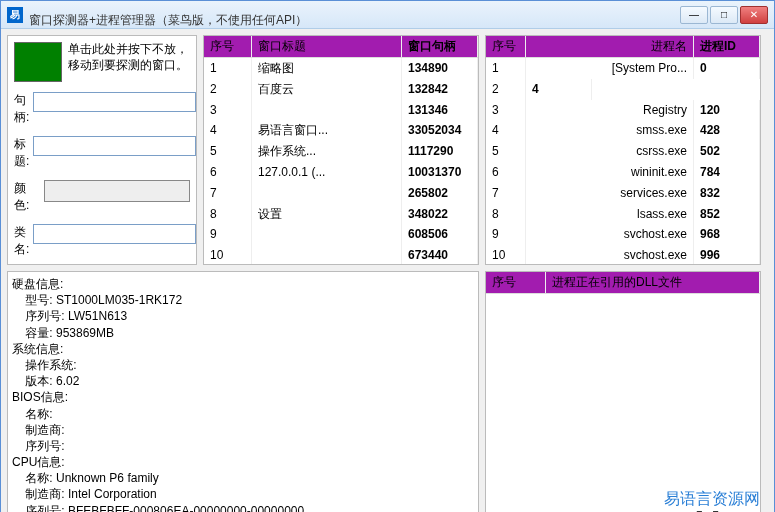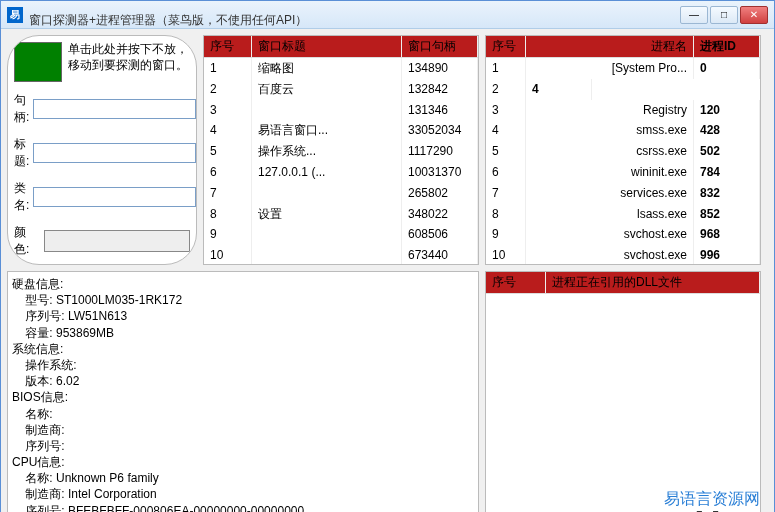--- a/index.html
+++ b/index.html
@@ -6,39 +6,39 @@
 body { background: #fff; width: 775px; height: 512px; overflow: hidden; }
 .window { border: 1px solid #5a8fd6; width: 775px; height: 512px; display: flex; flex-direction: column; }
 .titlebar { height: 28px; background: linear-gradient(#eaf3fc, #d6e7f8); display: flex; align-items: center; padding: 0 6px; border-bottom: 1px solid #b0cde8; }
 .titlebar .icon { width: 16px; height: 16px; background: #0066cc; margin-right: 6px; display: flex; align-items: center; justify-content: center; color: #fff; font-weight: bold; font-size: 10px; }
 .titlebar .title { flex: 1; color: #333; margin-top: 12px; }
 .titlebar .btns { display: flex; gap: 2px; }
 .titlebar .btn { width: 28px; height: 18px; border: 1px solid #9bb7d3; background: linear-gradient(#f5faff,#dce9f6); border-radius: 2px; display: flex; align-items: center; justify-content: center; font-size: 10px; cursor: pointer; }
 .titlebar .btn.close { background: linear-gradient(#f08080,#d04040); border-color: #a03030; color: #fff; }
 .content { flex: 1; padding: 6px; display: grid; grid-template-columns: 190px 276px 276px; grid-template-rows: 230px 1fr; gap: 6px; background: #f0f0f0; position: relative; }
 .panel { background: #fff; border: 1px solid #bbb; overflow: hidden; position: relative; }
-.panel.inspector { grid-row: 1; grid-column: 1; padding: 6px; border-radius: 32px; }
+.panel.inspector { grid-row: 1; grid-column: 1; padding: 6px; }
 .panel.windows { grid-row: 1; grid-column: 2; }
 .panel.procs { grid-row: 1; grid-column: 3; }
 .panel.sysinfo { grid-row: 2; grid-column: 1 / 3; padding: 4px; overflow-y: auto; white-space: pre; line-height: 1.35; }
 .panel.dll { grid-row: 2; grid-column: 3; }
 .inspector .top { display: flex; gap: 6px; margin-bottom: 10px; }
 .dragger { width: 48px; height: 40px; background: #008000; border: 1px solid #666; }
 .hint { flex: 1; line-height: 1.3; }
-.field { display: flex; align-items: center; margin: 10px 0; gap: 4px; }
+.field { display: flex; margin: 10px 0; gap: 4px; }
 .field label { width: 32px; text-align: left; }
 .field input { flex: 1; border: 1px solid #7a9ec7; height: 20px; padding: 0 3px; }
 .colorbox { width: 100%; height: 22px; border: 1px solid #888; background: #eee; }
 .listview { display: flex; flex-direction: column; height: 100%; }
 .lv-head, .lv-row { display: flex; }
-.lv-head { background: #b91c1c; border-bottom: 1px solid #ddd; }
+.lv-head { background: #a21caf; border-bottom: 1px solid #ddd; }
 .lv-head > div, .lv-row > div { padding: 2px 6px; overflow: hidden; white-space: nowrap; text-overflow: ellipsis; border-right: 1px solid #eee; }
 .lv-body { flex: 1; overflow-y: scroll; }
 .lv-row { border-bottom: 0; line-height: 1.4; }
-.col-a { width: 48px; } .col-b { flex: 1; } .col-c { width: 76px; }
+.col-a { width: 48px; } .col-b { flex: 1; } .col-c { width: 76px; font-weight: bold; }
 .pcol-a { width: 40px; } .pcol-b { flex: 1; text-align: right; } .pcol-c { width: 66px; font-weight: bold; }
 .dcol-a { width: 60px; } .dcol-b { flex: 1; }
 .watermark { position: absolute; right: 14px; bottom: 6px; text-align: right; line-height: 1.2; }
 .watermark .wm1 { color: #2a7fd6; font-size: 16px; font-family: KaiTi, serif; margin-top: 44px; }
 .watermark .wm2 { color: #333; font-size: 13px; letter-spacing: 1px; }
 ::-webkit-scrollbar { width: 16px; background: #f0f0f0; }
 ::-webkit-scrollbar-thumb { background: #c8c8c8; border: 1px solid #aaa; }
 </style>
 </head>
 <body>
@@ -63,26 +63,26 @@
       </div>
       <div class="field">
           <label>句柄:</label>
           <input value="" style="">
         </div>
       <div class="field">
           <label>标题:</label>
           <input value="" style="">
         </div>
       <div class="field">
+          <label>颜色:</label>
+          <div class="colorbox"></div>
+        </div>
+      <div class="field">
           <label>类名:</label>
           <input value="" style="">
-        </div>
-      <div class="field">
-          <label>颜色:</label>
-          <div class="colorbox"></div>
         </div>
     </div>
 
     <div class="panel windows">
       <div class="listview">
         <div class="lv-head">
           <div class="col-a">序号</div>
           <div class="col-b">窗口标题</div>
           <div class="col-c">窗口句柄</div>
         </div>

